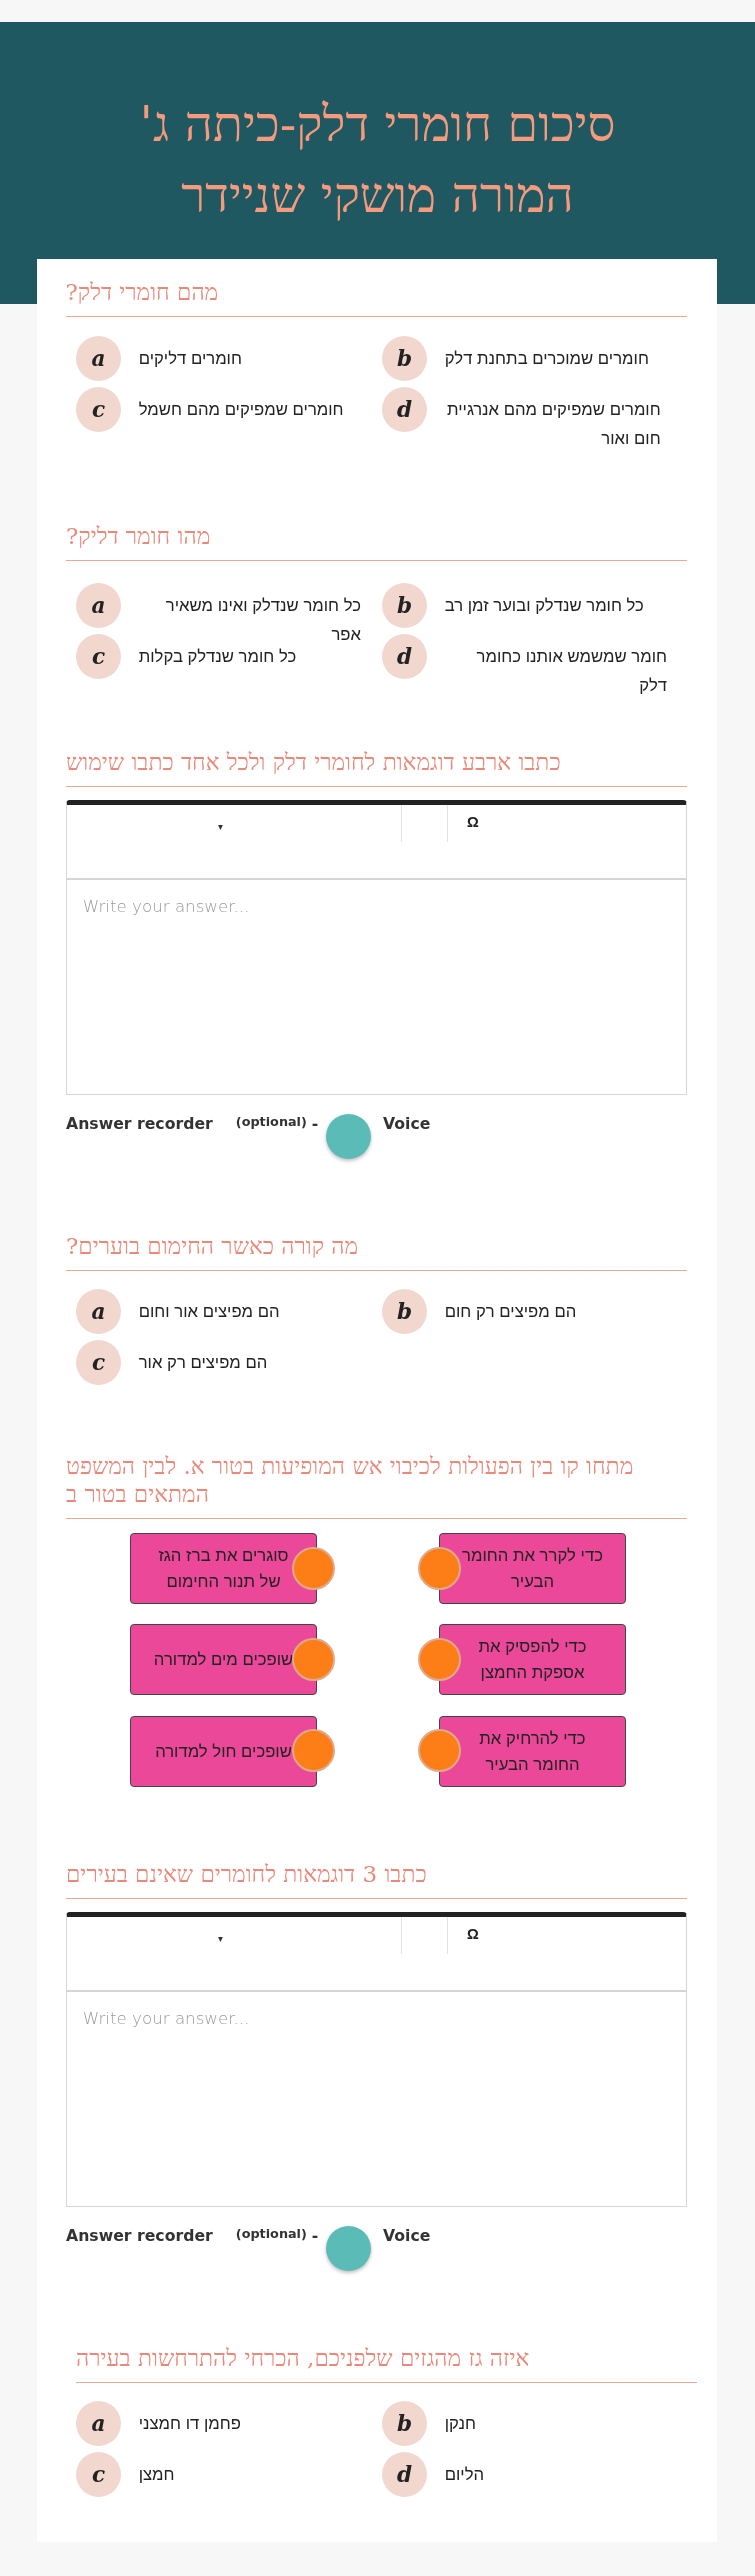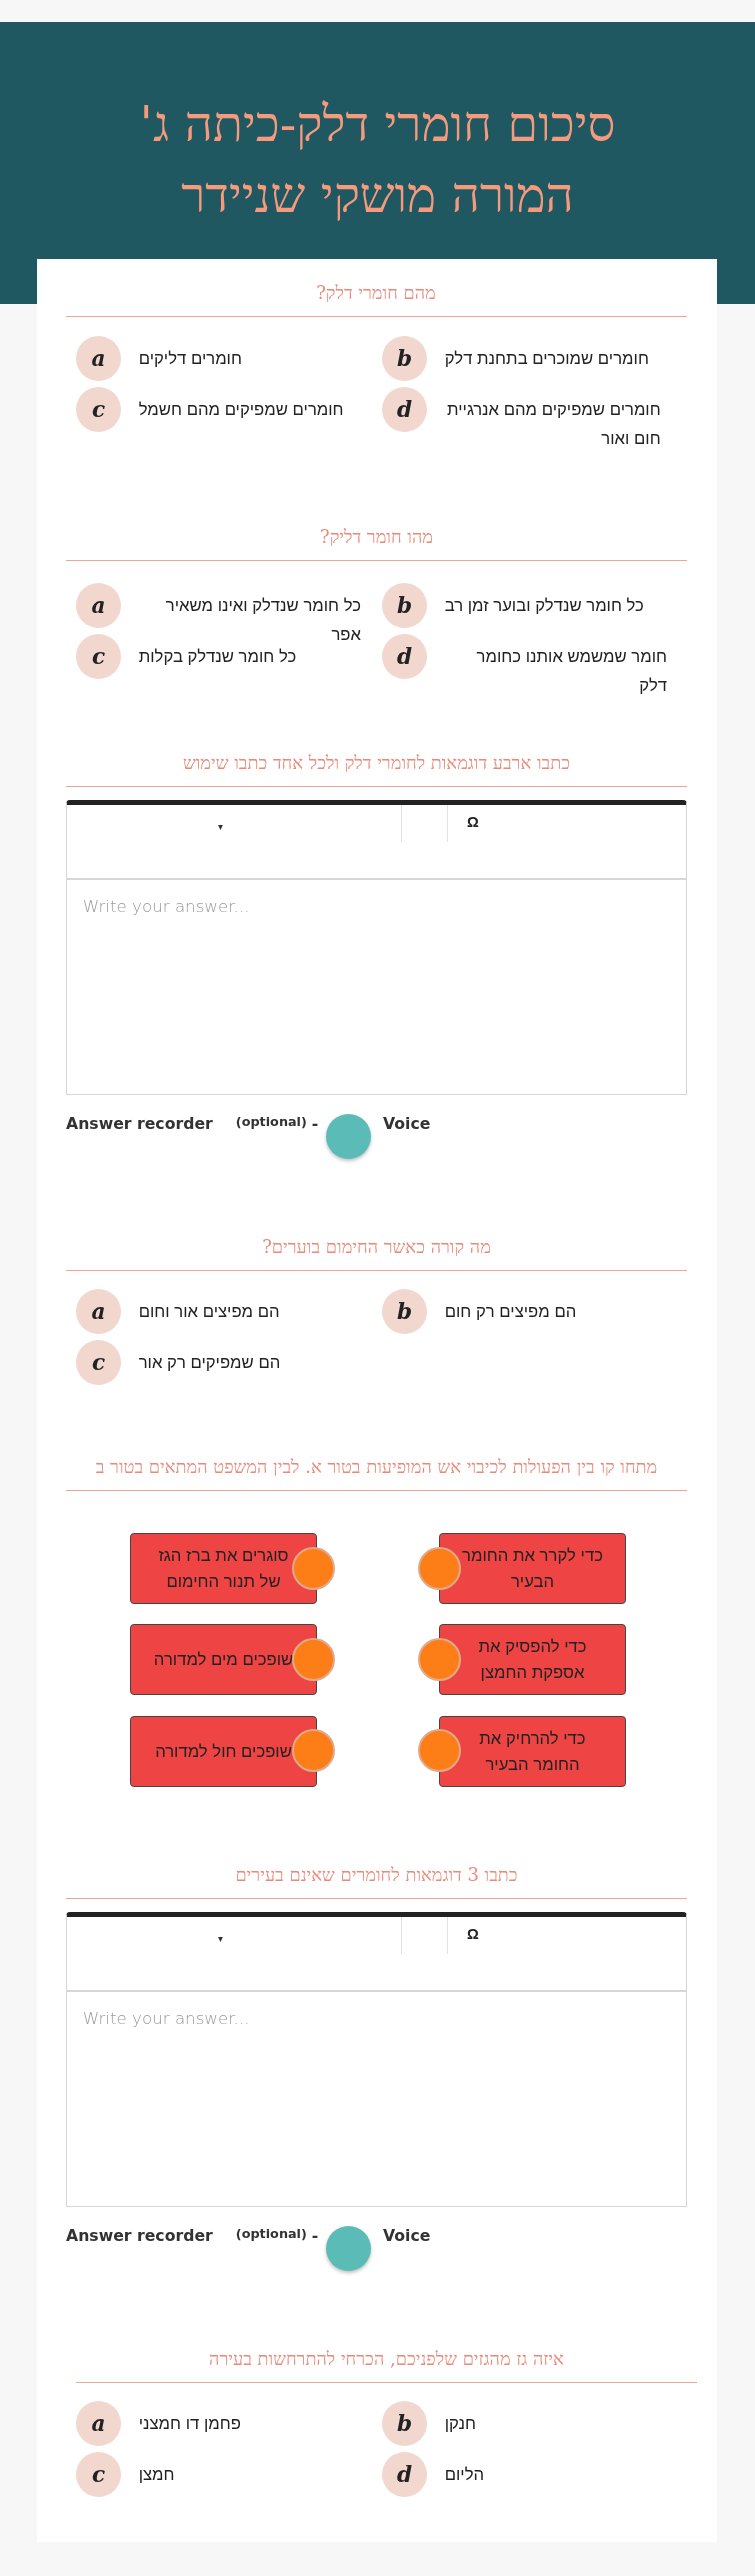--- a/index.html
+++ b/index.html
@@ -3,37 +3,37 @@
 <meta charset="utf-8">
 <style>
   * { box-sizing: border-box; margin: 0; padding: 0; }
   html, body { width: 755px; }
   body { background: #f7f7f7; font-family: "Liberation Sans", sans-serif; color: #222; height: 2576px; position: relative; }
   .header { position: absolute; left: 0; top: 0; width: 755px; height: 282px; background: #1f5861; margin-top: 22px; }
   .title { position: absolute; top: 67px; left: 0; width: 755px; text-align: center; direction: rtl;
            font-family: "DejaVu Serif", serif; color: #f59a7d; font-size: 49px; line-height: 71px; }
   .card { position: absolute; left: 37px; top: 259px; width: 680px; height: 2283px; background: #fff; }
   .q { position: absolute; left: 28.5px; width: 621px; direction: rtl; }
-  .q-title { font-family: "DejaVu Serif", serif; color: #e8897a; font-size: 18px; line-height: 27.5px; text-align: center; padding-bottom: 9.8px; border-bottom: 1px solid #eca896; }
+  .q-title { font-family: "DejaVu Serif", serif; color: #e8897a; font-size: 23px; line-height: 27.5px; text-align: left; padding-bottom: 9.8px; border-bottom: 1px solid #eca896; }
   .opt { position: absolute; display: flex; align-items: flex-start; direction: ltr; width: 285px; }
   .opt .bubble { width: 45px; height: 45px; border-radius: 50%; background: #f2d7cf; display: flex; align-items: center; justify-content: center;
                  font-family: "DejaVu Serif", serif; font-style: italic; font-weight: bold; font-size: 21.6px; color: #222; flex: 0 0 45px; }
   .opt .txt { margin-left: 17.7px; direction: rtl; text-align: right; font-size: 16.7px; line-height: 29.5px; color: #222; padding-top: 7.9px; }
   .editor { position: absolute; left: 28.5px; width: 621px; border: 1px solid #d6d6d6; border-top: 5.9px solid #222; border-radius: 3.9px 3.9px 0 0; background: #fff; }
   .toolbar { height: 75px; border-bottom: 2px solid #d6d6d6; position: relative; }
   .tb-arrow { position: absolute; left: 151px; top: 15.7px; font-size: 9.8px; color: #333; }
   .tb-sep1 { position: absolute; left: 334px; top: 0; height: 37px; border-left: 1px solid #e2e2e2; }
   .tb-sep2 { position: absolute; left: 380px; top: 0; height: 37px; border-left: 1px solid #e2e2e2; }
   .tb-omega { position: absolute; left: 400px; top: 8.8px; font-weight: bold; font-size: 14.7px; color: #222; }
   .answer { height: 214px; padding: 15.7px; font-size: 16.7px; color: #9a9a9a; font-family: "DejaVu Sans", sans-serif; font-weight: 300; }
   .recorder { position: absolute; left: 28.5px; display: flex; align-items: flex-start; font-family: "DejaVu Sans", sans-serif; font-weight: bold; color: #333; font-size: 15.7px; }
   .recorder .opt-small { font-size: 12.8px; margin-left: 23px; }
   .recorder .dash { margin-left: 4.9px; }
   .rec-btn { width: 45px; height: 45px; border-radius: 50%; background: #5bbcb7; margin: 0 11.8px 0 7.9px; box-shadow: 0 2px 3.9px rgba(0,0,0,0.25); }
-  .match-box { position: absolute; width: 187px; height: 71px; border: 1px solid #444; border-radius: 3.9px; background: #ef4444; direction: rtl;
+  .match-box { position: absolute; width: 187px; height: 71px; border: 1px solid #444; border-radius: 3.9px; background: #ec4899; direction: rtl;
                display: flex; align-items: center; justify-content: center; text-align: center; font-size: 16.7px; line-height: 25.6px; padding: 0 17.7px; }
   .match-dot { position: absolute; width: 43px; height: 43px; border-radius: 50%; background: #fd7e17; border: 2px solid #e0a98c; }
 </style>
 </head>
 <body>
 
 <div class="header">
   <div class="title">
     <div>סיכום חומרי דלק-כיתה ג'</div>
     <div>המורה מושקי שניידר</div>
@@ -114,21 +114,21 @@
   <div class="opt" style="position:absolute; left:76px; top:1289px;">
     <span class="bubble">a</span>
     <span class="txt">הם מפיצים אור וחום</span>
   </div>
   <div class="opt" style="position:absolute; left:382px; top:1289px;">
     <span class="bubble">b</span>
     <span class="txt">הם מפיצים רק חום</span>
   </div>
   <div class="opt" style="position:absolute; left:76px; top:1340px;">
     <span class="bubble">c</span>
-    <span class="txt">הם שמפיקים רק אור</span>
+    <span class="txt">הם מפיצים רק אור</span>
   </div>
 
   <div class="q" style="top:1453px; left:66px;">
     <div class="q-title">מתחו קו בין הפעולות לכיבוי אש המופיעות בטור א. לבין המשפט המתאים בטור ב</div>
   </div>
   <div class="match-box" style="left:130px; top:1533px;">סוגרים את ברז הגז של תנור החימום</div>
   <div class="match-box" style="left:130px; top:1624px;">שופכים מים למדורה</div>
   <div class="match-box" style="left:130px; top:1716px;">שופכים חול למדורה</div>
   <div class="match-box" style="left:439px; top:1533px;">כדי לקרר את החומר הבעיר</div>
   <div class="match-box" style="left:439px; top:1624px;">כדי להפסיק את אספקת החמצן</div>

